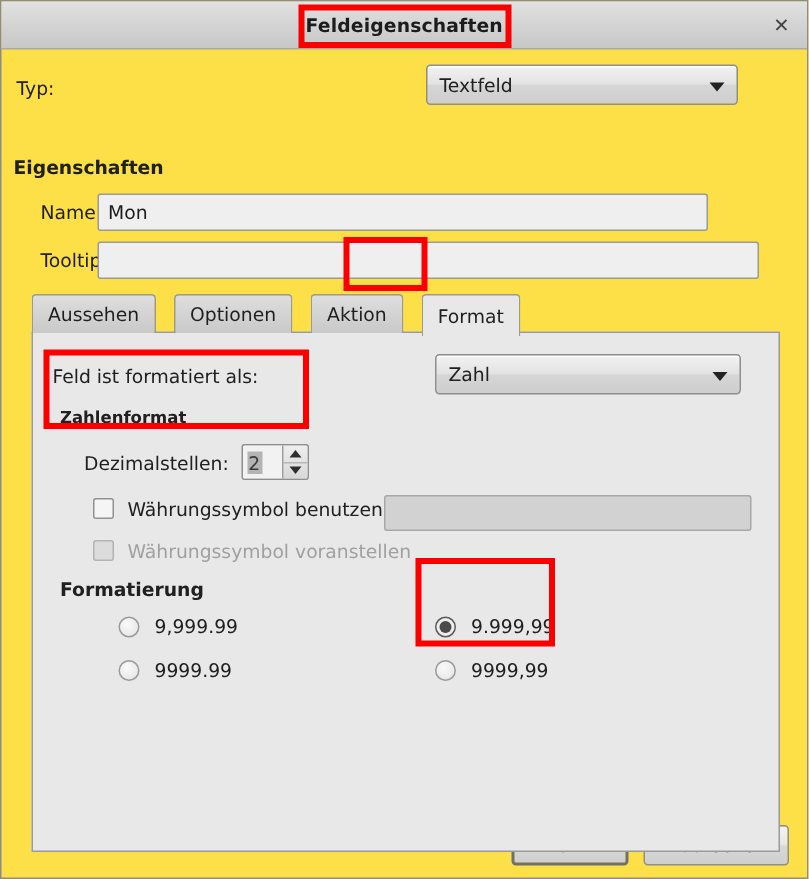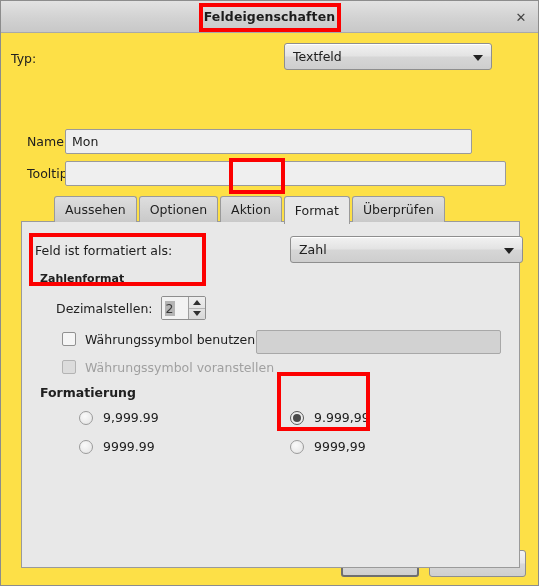--- a/index.html
+++ b/index.html
@@ -119,23 +119,22 @@
   .row-name  { left: 8px; top: 96px; width: 521px; }
   .row-name .text-input { width: 407px; }
   .row-tip   { left: 8px; top: 128px; width: 521px; }
   .row-tip  .text-input { width: 441px; }
 
   
   .tabstrip {
     position: absolute;
     left: 20px; top: 163px;
     display: flex;
-    gap: 2px;
+    gap: 12px;
     z-index: 3;
-    margin-left: 33px;
   }
   .tab {
     height: 26px;
     padding: 0 10px;
     display: flex;
     align-items: center;
     font-size: 12.5px;
     background: linear-gradient(to bottom, #dedede, #c9c9c9);
     border: 1px solid #9a9a9a;
     border-bottom: none;
@@ -164,21 +163,21 @@
     position: absolute;
     left: 13px; top: 14px;
     width: 472px; height: 28px;
     display: flex;
     align-items: center;
   }
   .panel-row-format .lbl { font-size: 12.5px; }
   .combo-zahl {
     position: absolute;
     left: 255px; top: 0;
-    width: 233px;
+    width: 204px;
   }
 
   .sec-zahlenformat {
     position: absolute;
     left: 18px; top: 50px;
     font-weight: bold;
     font-size: 11px;
   }
   .row-dezimal {
     position: absolute;
@@ -355,37 +354,37 @@
   <div class="content">
 
     <div class="row-typ">
       <div class="label-typ">Typ:</div>
       <div class="combo combo-typ">
         <span>Textfeld</span>
         <span class="arrow"></span>
       </div>
     </div>
 
+    <div class="heading-eigen">Eigenschaften</div>
 
     <div class="field-row row-name">
       <div class="field-label">Name:</div>
       <input class="text-input" type="text" value="Mon" style="">
     </div>
 
     <div class="field-row row-tip">
       <div class="field-label">Tooltip:</div>
       <input class="text-input" type="text" value="" style="">
     </div>
 
     <div class="tabstrip">
       <div class="tab">Aussehen</div>
       <div class="tab">Optionen</div>
       <div class="tab">Aktion</div>
       <div class="tab active">Format</div>
-      <div class="tab">Überprüfen</div>
     </div>
 
     <div class="tabpanel">
 
       <div class="panel-row-format">
         <div class="lbl">Feld ist formatiert als:</div>
         <div class="combo combo-zahl">
           <span>Zahl</span>
           <span class="arrow"></span>
         </div>

